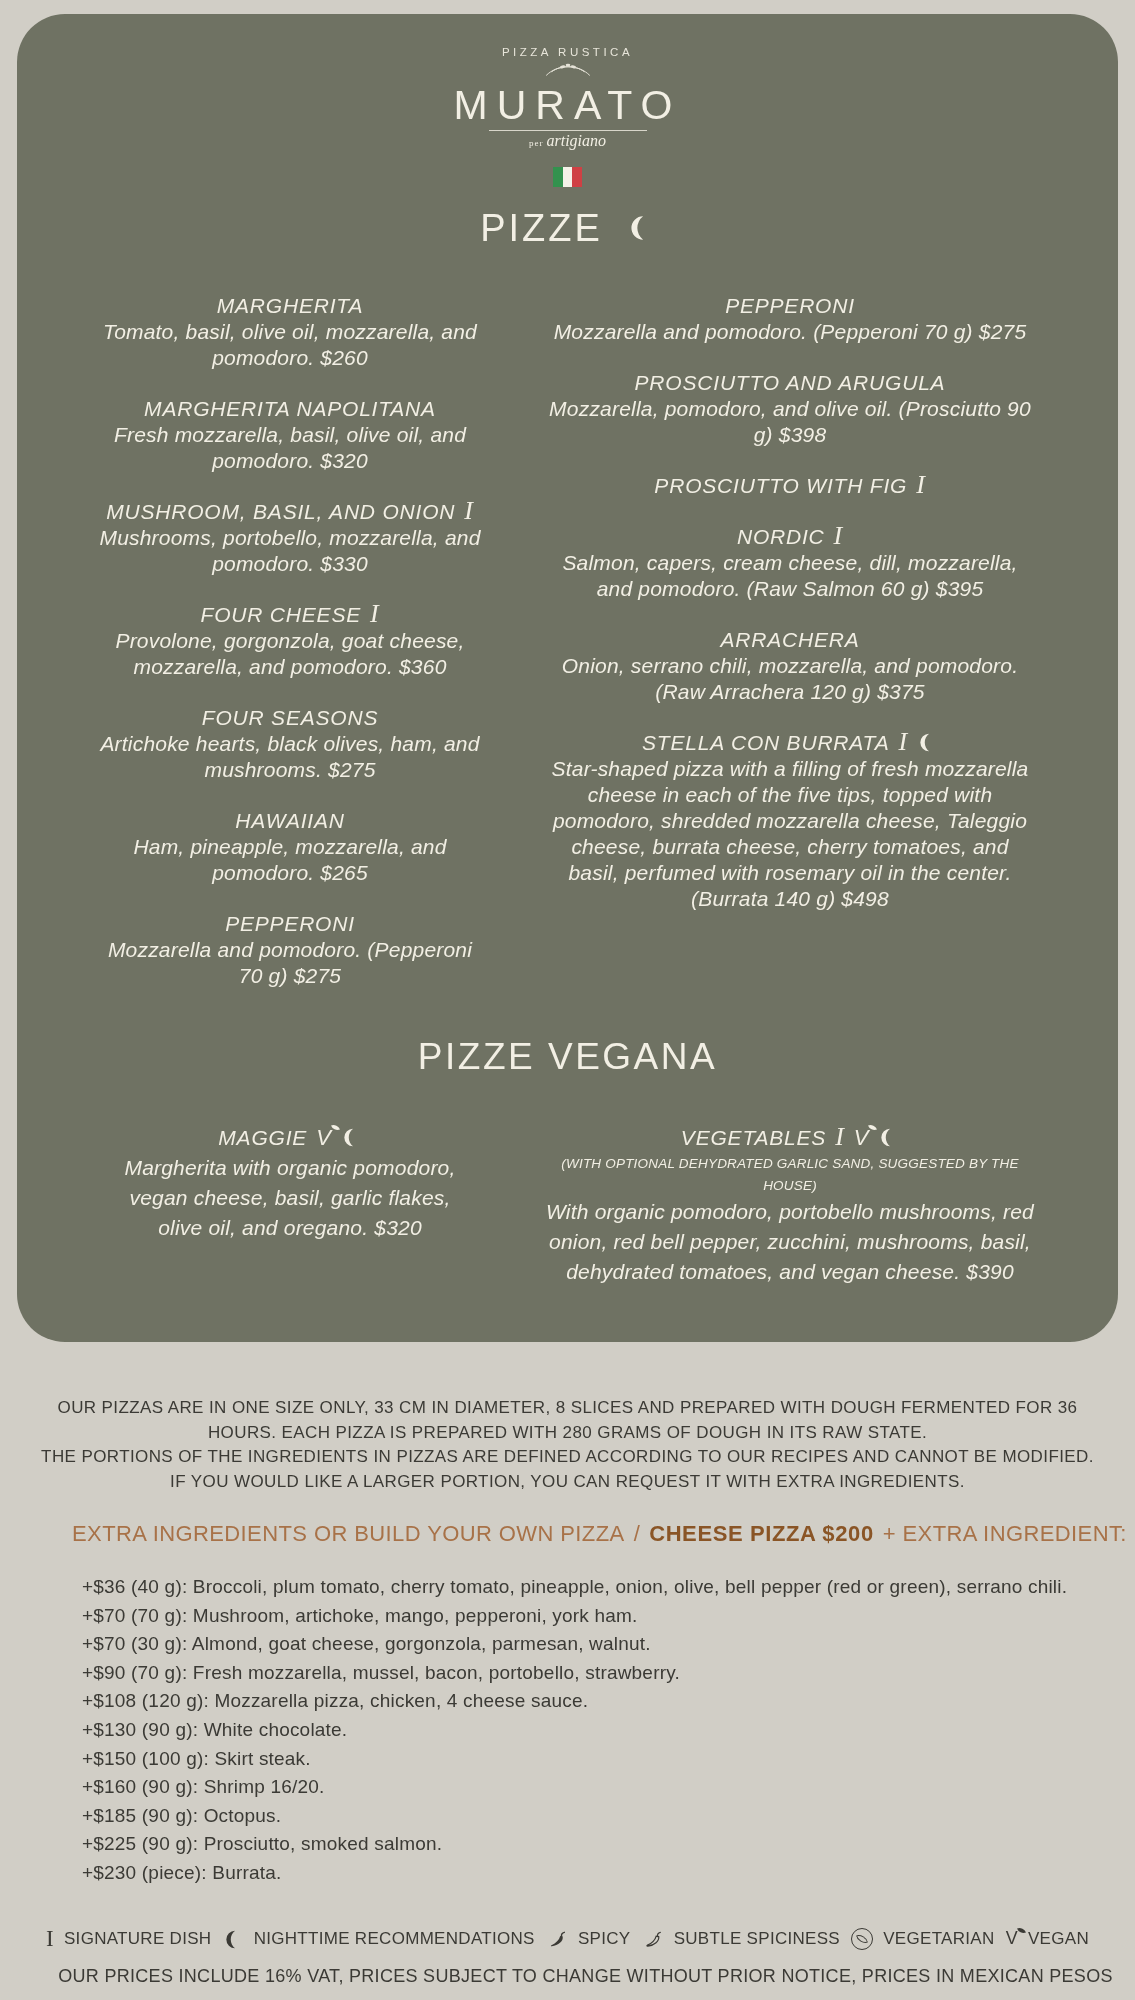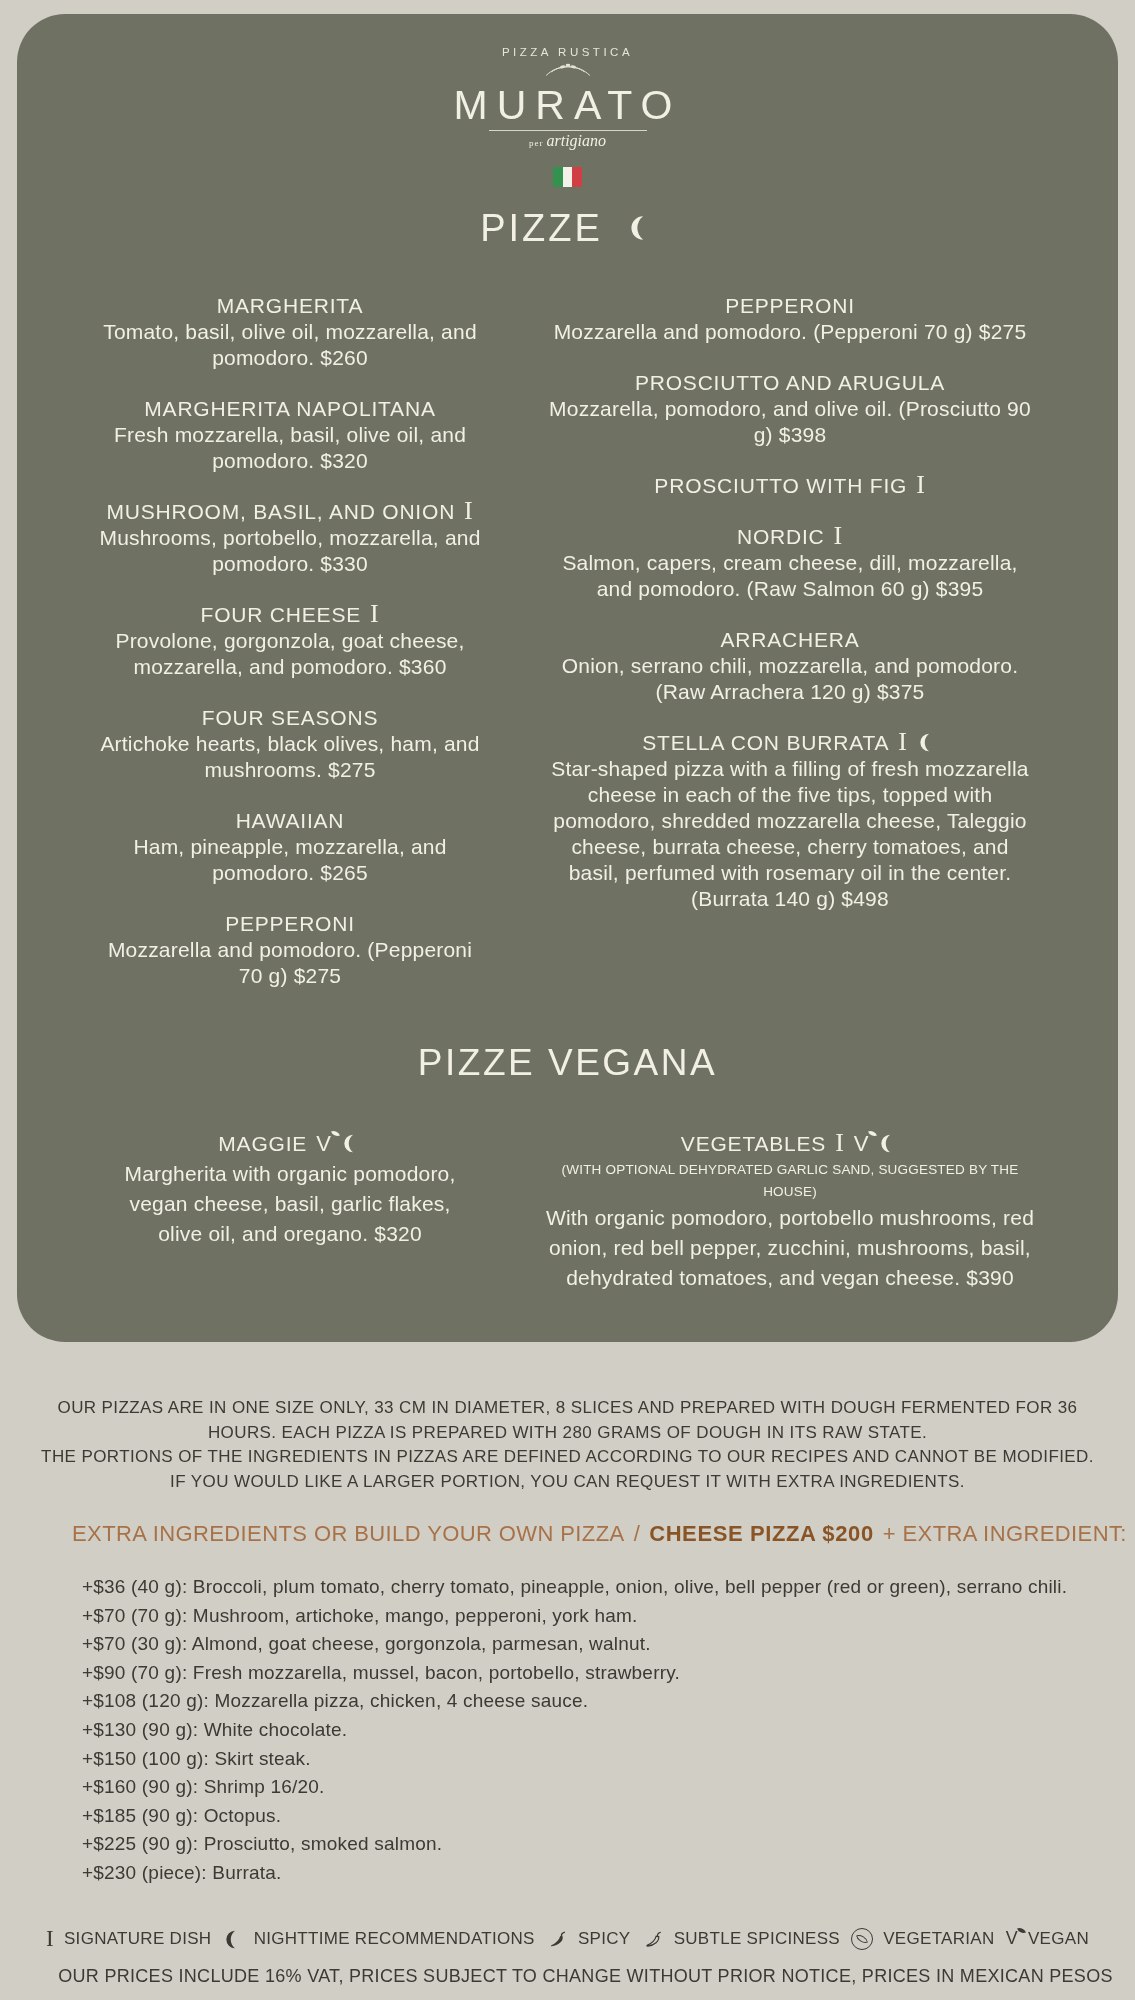--- a/index.html
+++ b/index.html
@@ -26,26 +26,26 @@
   }
   .tagline-prefix{ font-size:9px; letter-spacing:1px; margin-right:3px; font-style:normal; }
   .flag{ width:29px;height:20px; margin:15px auto 0; display:flex; }
   .flag span{ flex:1; }
   .flag .g{ background:var(--flagG);} .flag .w{ background:var(--flagW);} .flag .r{ background:var(--flagR);}
   .main-title{
     margin-top:22px; display:flex; justify-content:center; align-items:center; gap:24px;
     font-size:38px; letter-spacing:3px; line-height:1;
   }
   .cols{ display:grid; grid-template-columns:500px 500px; padding-left:23px; margin-top:46px; }
-  .item{ font-size:21px; line-height:26px; margin:0 auto 25px; text-align:center; letter-spacing:.2px; }
+  .item{ font-size:21px; line-height:26px; margin:0 auto 25px; text-align:center; letter-spacing:.2px;font-style:italic; }
   .col-left .item{ max-width:388px; }
   .col-right .item{ max-width:484px; }
   .item-name{ display:flex; justify-content:center; align-items:center; gap:9px; letter-spacing:.8px; }
   .item-sub{ font-size:13.5px; line-height:22px; letter-spacing:.2px; }
-  .sub-title{ margin-top:30px; text-align:center; font-size:37px; letter-spacing:2.5px; line-height:1; }
+  .sub-title{ margin-top:24px; text-align:center; font-size:37px; letter-spacing:2.5px; line-height:1; }
   .cols.vegan{ margin-top:48px; }
   .vegan .item{ line-height:30px; margin-bottom:0;text-align:center; }
   .vegan .col-left .item{ max-width:365px; }
   .vegan .col-right .item{ max-width:505px; }
   
   .ic{ display:inline-flex; align-items:center; justify-content:center; line-height:1; }
   .ic svg{ display:block; }
   .ic-signature{ font-family:"Liberation Serif",serif; font-size:26px; transform:translateY(-1px); }
   .legend .ic-signature{ font-size:23px; }
   .ic-vegan{ position:relative; font-size:1.05em; font-weight:400; }

